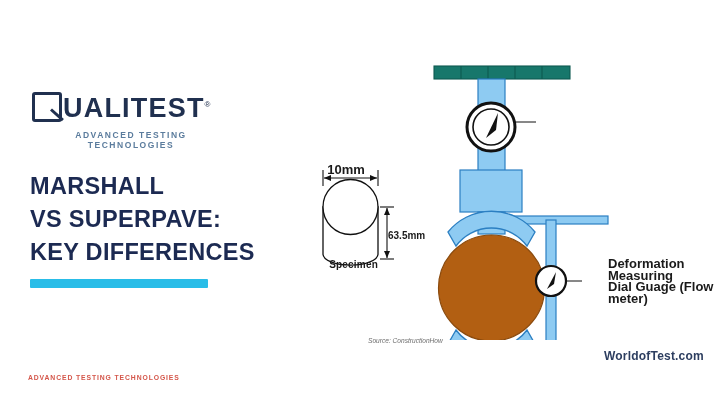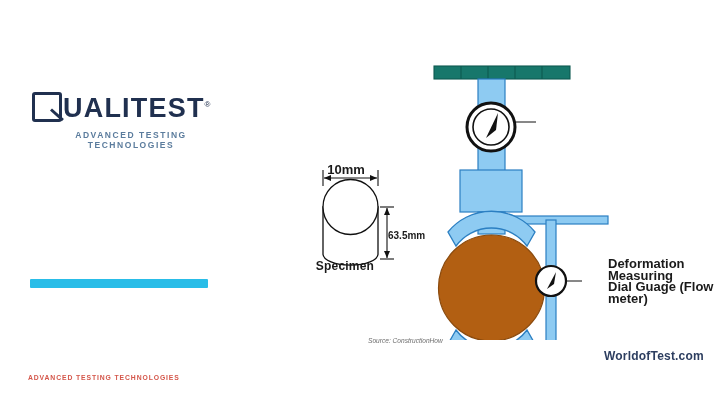--- a/index.html
+++ b/index.html
@@ -47,22 +47,22 @@
     letter-spacing:0.9px;color:#d4564a;
   }
   #footer-right{
     position:absolute;left:604px;top:349px;font-size:12px;font-weight:bold;
     letter-spacing:0.2px;color:#2d3e60;
   }
 
   
   #specimen-fig{position:absolute;left:296px;top:160px;width:130px;height:120px;}
   #specimen-label{
-    position:absolute;left:312px;top:259px;width:66px;text-align:center;
-    font-size:12px;font-weight:bold;color:#1a1a1a;letter-spacing:0.2px;
+    position:absolute;left:312px;top:259px;width:66px;text-align:right;
+    font-size:10px;font-weight:bold;color:#1a1a1a;letter-spacing:0.2px;
   }
   #dim-width-label{
     position:absolute;left:320px;top:162px;width:52px;text-align:center;
     font-size:13px;font-weight:bold;color:#1a1a1a;
   }
   #dim-height-label{
     position:absolute;left:388px;top:230px;font-size:10px;font-weight:bold;color:#1a1a1a;
   }
 
   
@@ -88,20 +88,25 @@
 <div id="slide">
 
   <div id="logo-block">
     <div id="logo-mark">
       <span class="q-square"></span>
       <span id="logo-word"><span>UALITEST</span><span id="logo-tm">®</span></span>
     </div>
     <div id="logo-tagline">ADVANCED TESTING TECHNOLOGIES</div>
   </div>
 
+  <div id="title-block">
+    <div class="title-line">MARSHALL</div>
+    <div class="title-line">VS SUPERPAVE:</div>
+    <div class="title-line">KEY DIFFERENCES</div>
+  </div>
   <div id="accent-bar"></div>
 
   <svg id="specimen-fig" viewBox="0 0 130 120">
 
     <g stroke="#111" stroke-width="1.1" fill="none">
       <line x1="27" y1="10" x2="27" y2="26"></line>
       <line x1="82" y1="10" x2="82" y2="26"></line>
       <line x1="28" y1="18" x2="81" y2="18"></line>
     </g>
     <polygon points="28,18 35,15 35,21" fill="#111"></polygon>

